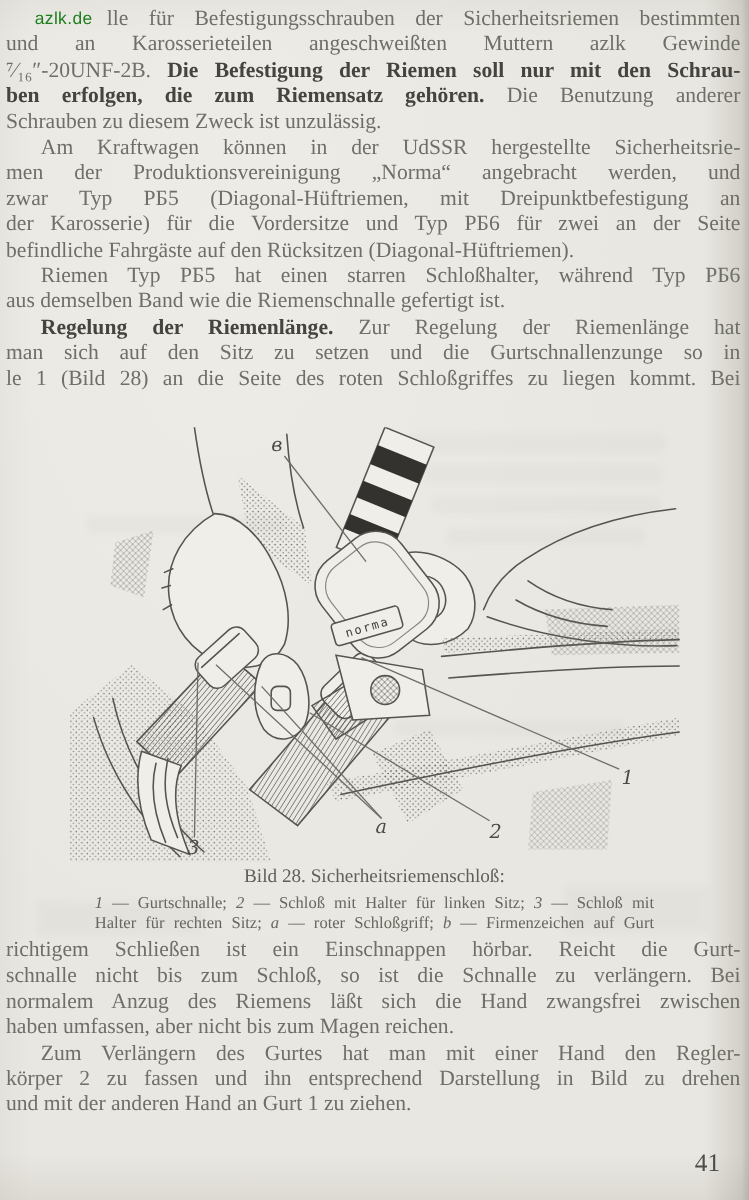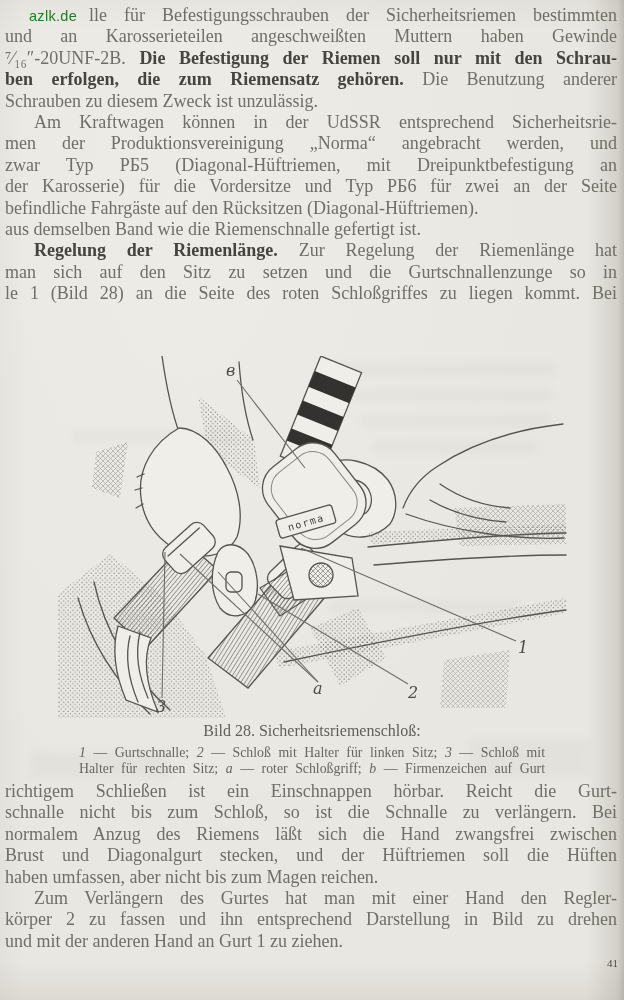--- a/index.html
+++ b/index.html
@@ -25,21 +25,21 @@
   .watermark{
     position:absolute;left:29px;top:8px;z-index:5;
     font-family:"Liberation Sans","DejaVu Sans",sans-serif;
     font-size:14.5px;color:#1e7e1e;letter-spacing:.3px;
   }
   .figure{position:absolute;left:58px;top:356px;width:512px;height:362px;}
   .figure svg{display:block;width:512px;height:362px;}
   .cap-title{position:absolute;top:722px;left:0;right:0;text-align:center;font-size:16px;color:#605f58;}
   .legend{position:absolute;top:745px;left:79px;width:466px;color:#67665f;}
   .legend .line{font-size:13.8px;line-height:15.8px;}
-  .pagenum{position:absolute;top:957px;right:6px;font-size:11px;color:#4e4d48;}
+  .pagenum{position:absolute;top:957px;right:24px;font-size:21px;color:#4e4d48;}
   .ghost{position:absolute;background:#8e8d85;opacity:.055;filter:blur(3px);border-radius:4px;pointer-events:none;}
   .figline{stroke:#55544e;fill:none;stroke-width:1.3;stroke-linecap:round;}
   .figfill{fill:#f0eee8;stroke:#55544e;stroke-width:1.3;}
   .callout{stroke:#6e6d66;stroke-width:1.1;fill:none;}
   .figlabel{font-family:"DejaVu Serif",serif;font-style:italic;font-size:16px;fill:#4c4b46;}
 </style>
 </head>
 <body>
 
 <div class="page">
@@ -50,29 +50,30 @@
   <div class="ghost" style="left:372px;top:440px;width:165px;height:14px"></div>
   <div class="ghost" style="left:72px;top:430px;width:165px;height:14px"></div>
   <div class="ghost" style="left:330px;top:600px;width:190px;height:13px"></div>
   <div class="ghost" style="left:30px;top:750px;width:140px;height:30px"></div>
   <div class="ghost" style="left:470px;top:738px;width:120px;height:40px"></div>
 
   <div class="watermark">azlk.de</div>
 
   <div class="textblock tb-top" id="top-block">
       <div class="line pad-wm"><span>lle für Befestigungsschrauben der Sicherheitsriemen bestimmten</span></div>
-      <div class="line"><span>und an Karosserieteilen angeschweißten Muttern haben Gewinde</span></div>
+      <div class="line"><span>und an Karosserieteilen angeschweißten Muttern azlk Gewinde</span></div>
       <div class="line"><span>⁷⁄₁₆″-20UNF-2B. </span><span class="b">Die Befestigung der Riemen soll nur mit den Schrau-</span></div>
       <div class="line"><span class="b">ben erfolgen, die zum Riemensatz gehören.</span><span> Die Benutzung anderer</span></div>
       <div class="line last"><span>Schrauben zu diesem Zweck ist unzulässig.</span></div>
-      <div class="line indent"><span>Am Kraftwagen können in der UdSSR entsprechend Sicherheitsrie-</span></div>
+      <div class="line indent"><span>Am Kraftwagen können in der UdSSR hergestellte Sicherheitsrie-</span></div>
       <div class="line"><span>men der Produktionsvereinigung „Norma“ angebracht werden, und</span></div>
       <div class="line"><span>zwar Typ РБ5 (Diagonal-Hüftriemen, mit Dreipunktbefestigung an</span></div>
       <div class="line"><span>der Karosserie) für die Vordersitze und Typ РБ6 für zwei an der Seite</span></div>
       <div class="line last"><span>befindliche Fahrgäste auf den Rücksitzen (Diagonal-Hüftriemen).</span></div>
+      <div class="line indent"><span>Riemen Typ РБ5 hat einen starren Schloßhalter, während Typ РБ6</span></div>
       <div class="line last"><span>aus demselben Band wie die Riemenschnalle gefertigt ist.</span></div>
       <div class="line indent"><span class="b">Regelung der Riemenlänge.</span><span> Zur Regelung der Riemenlänge hat</span></div>
       <div class="line"><span>man sich auf den Sitz zu setzen und die Gurtschnallenzunge so in</span></div>
       <div class="line"><span>le 1 (Bild 28) an die Seite des roten Schloßgriffes zu liegen kommt. Bei</span></div>
     </div>
 
   <div class="figure">
     <svg viewBox="0 0 512 362">
       <defs>
         <pattern id="ribs" width="3.4" height="3.4" patternUnits="userSpaceOnUse" patternTransform="rotate(40)">
@@ -170,21 +171,20 @@
   <div class="cap-title">Bild 28. Sicherheitsriemenschloß:</div>
   <div class="legend" id="legend">
       <div class="line"><span class="i">1</span><span> — Gurtschnalle; </span><span class="i">2</span><span> — Schloß mit Halter für linken Sitz; </span><span class="i">3</span><span> — Schloß mit</span></div>
       <div class="line"><span>Halter für rechten Sitz; </span><span class="i">a</span><span> — roter Schloßgriff; </span><span class="i">b</span><span> — Firmenzeichen auf Gurt</span></div>
     </div>
 
   <div class="textblock tb-bottom" id="bottom-block">
       <div class="line"><span>richtigem Schließen ist ein Einschnappen hörbar. Reicht die Gurt-</span></div>
       <div class="line"><span>schnalle nicht bis zum Schloß, so ist die Schnalle zu verlängern. Bei</span></div>
       <div class="line"><span>normalem Anzug des Riemens läßt sich die Hand zwangsfrei zwischen</span></div>
-      <div class="line"><span>Brust und Diagonalgurt stecken, und der Hüftriemen soll die Hüften</span></div>
       <div class="line last"><span>haben umfassen, aber nicht bis zum Magen reichen.</span></div>
       <div class="line indent"><span>Zum Verlängern des Gurtes hat man mit einer Hand den Regler-</span></div>
       <div class="line"><span>körper 2 zu fassen und ihn entsprechend Darstellung in Bild zu drehen</span></div>
       <div class="line last"><span>und mit der anderen Hand an Gurt 1 zu ziehen.</span></div>
     </div>
 
   <div class="pagenum">41</div>
 </div>
 
 </body></html>

